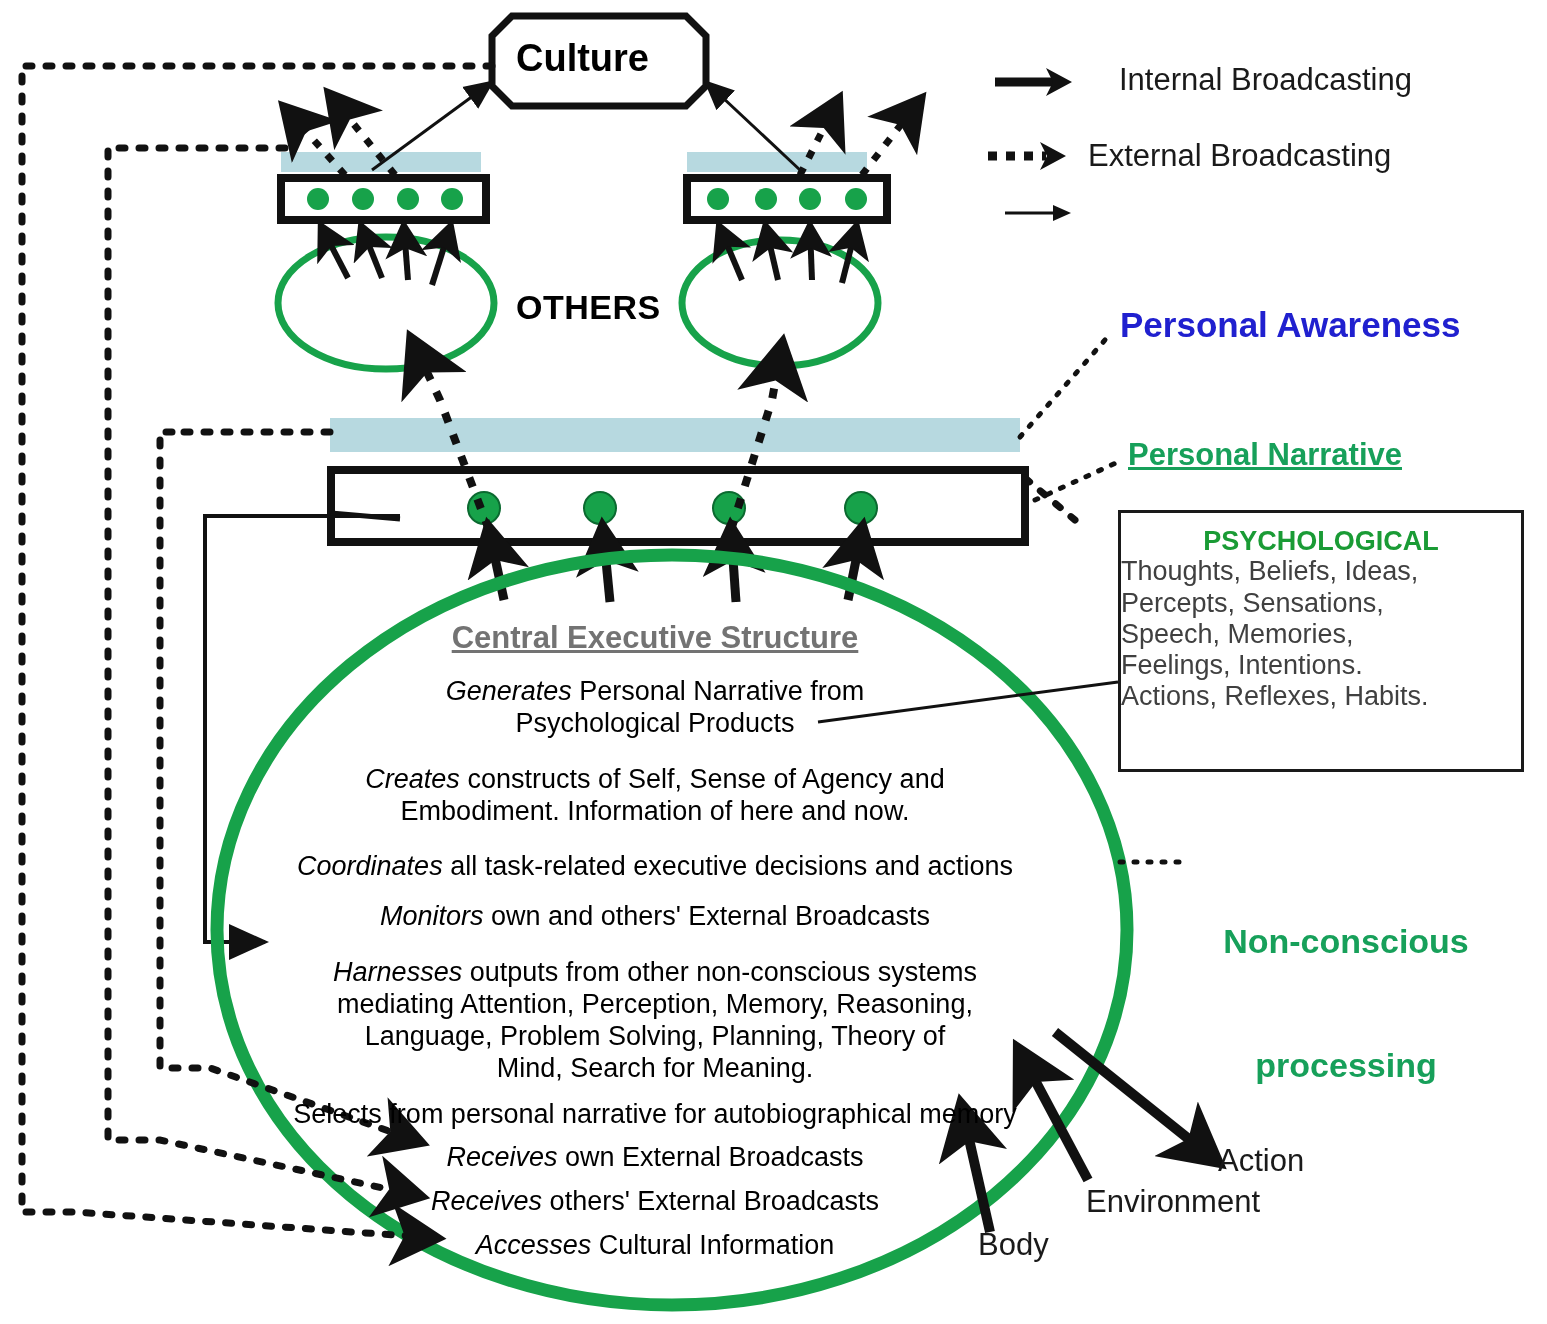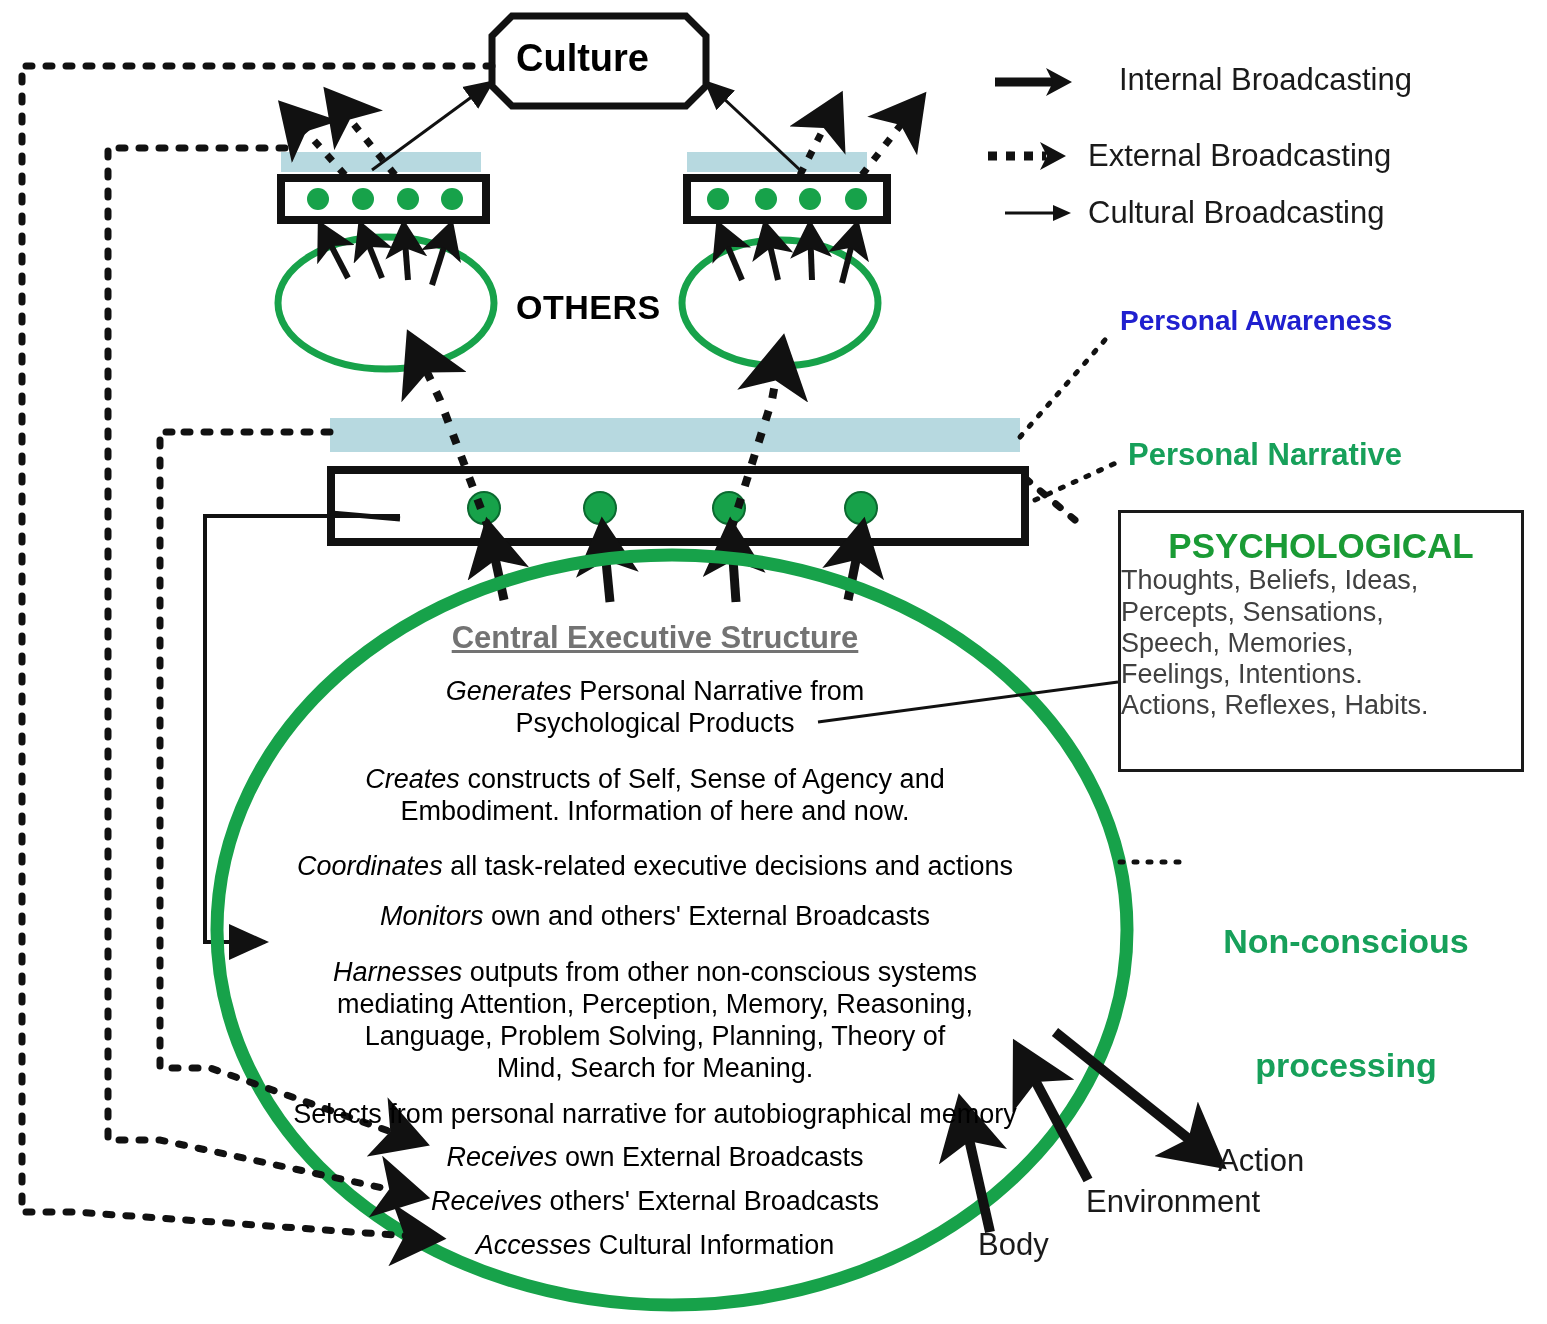--- a/index.html
+++ b/index.html
@@ -38,38 +38,39 @@
     font-weight: bold;
     color: #000;
     letter-spacing: 0.5px;
   }
   .culture-label {
     font-size: 38px;
     font-weight: bold;
     color: #000;
   }
   .pa-label {
-    font-size: 28px;
+    font-size: 35px;
     font-weight: bold;
     color: #2020cf;
   }
   .pn-label {
     font-size: 31px;
     font-weight: bold;
     color: #17a05a;
+    text-decoration: underline;
   }
   .nc-label {
     font-size: 34px;
     font-weight: bold;
     color: #17a05a;
     text-align: center;
     line-height: 1.22;
   }
   .pp-title {
-    font-size: 35px;
+    font-size: 27px;
     font-weight: bold;
     color: #1a9b35;
     text-align: center;
     line-height: 1.12;
   }
   .pp-body {
     font-size: 27px;
     color: #404040;
     line-height: 1.16;
   }
@@ -245,21 +246,20 @@
       <line x1="990" y1="1232" x2="962" y2="1108" stroke="#111" stroke-width="10" marker-end="url(#m-solidthick)"></line>
       <line x1="1088" y1="1180" x2="1020" y2="1052" stroke="#111" stroke-width="10" marker-end="url(#m-solidthick)"></line>
       <line x1="1055" y1="1032" x2="1215" y2="1160" stroke="#111" stroke-width="10" marker-end="url(#m-solidthick)"></line>
     </g>
   </svg>
 
   <div class="txt culture-label" style="left:516px; top:37px;">Culture</div>
 
   <div class="txt legend-label" style="left:1119px; top:62px;">Internal Broadcasting</div>
   <div class="txt legend-label" style="left:1088px; top:138px;">External Broadcasting</div>
-  <div class="txt legend-label" style="left:1088px; top:195px;">Cultural Broadcasting</div>
 
   <div class="txt others-label" style="left:516px; top:288px;">OTHERS</div>
 
   <div class="txt pa-label" style="left:1120px; top:305px;">Personal Awareness</div>
   <div class="txt pn-label" style="left:1128px; top:437px;">Personal Narrative</div>
 
   <div class="txt nc-label" style="left:1186px; top:838px; width:320px;">
     <div>Non-conscious</div>
     <div>processing</div>
   </div>

